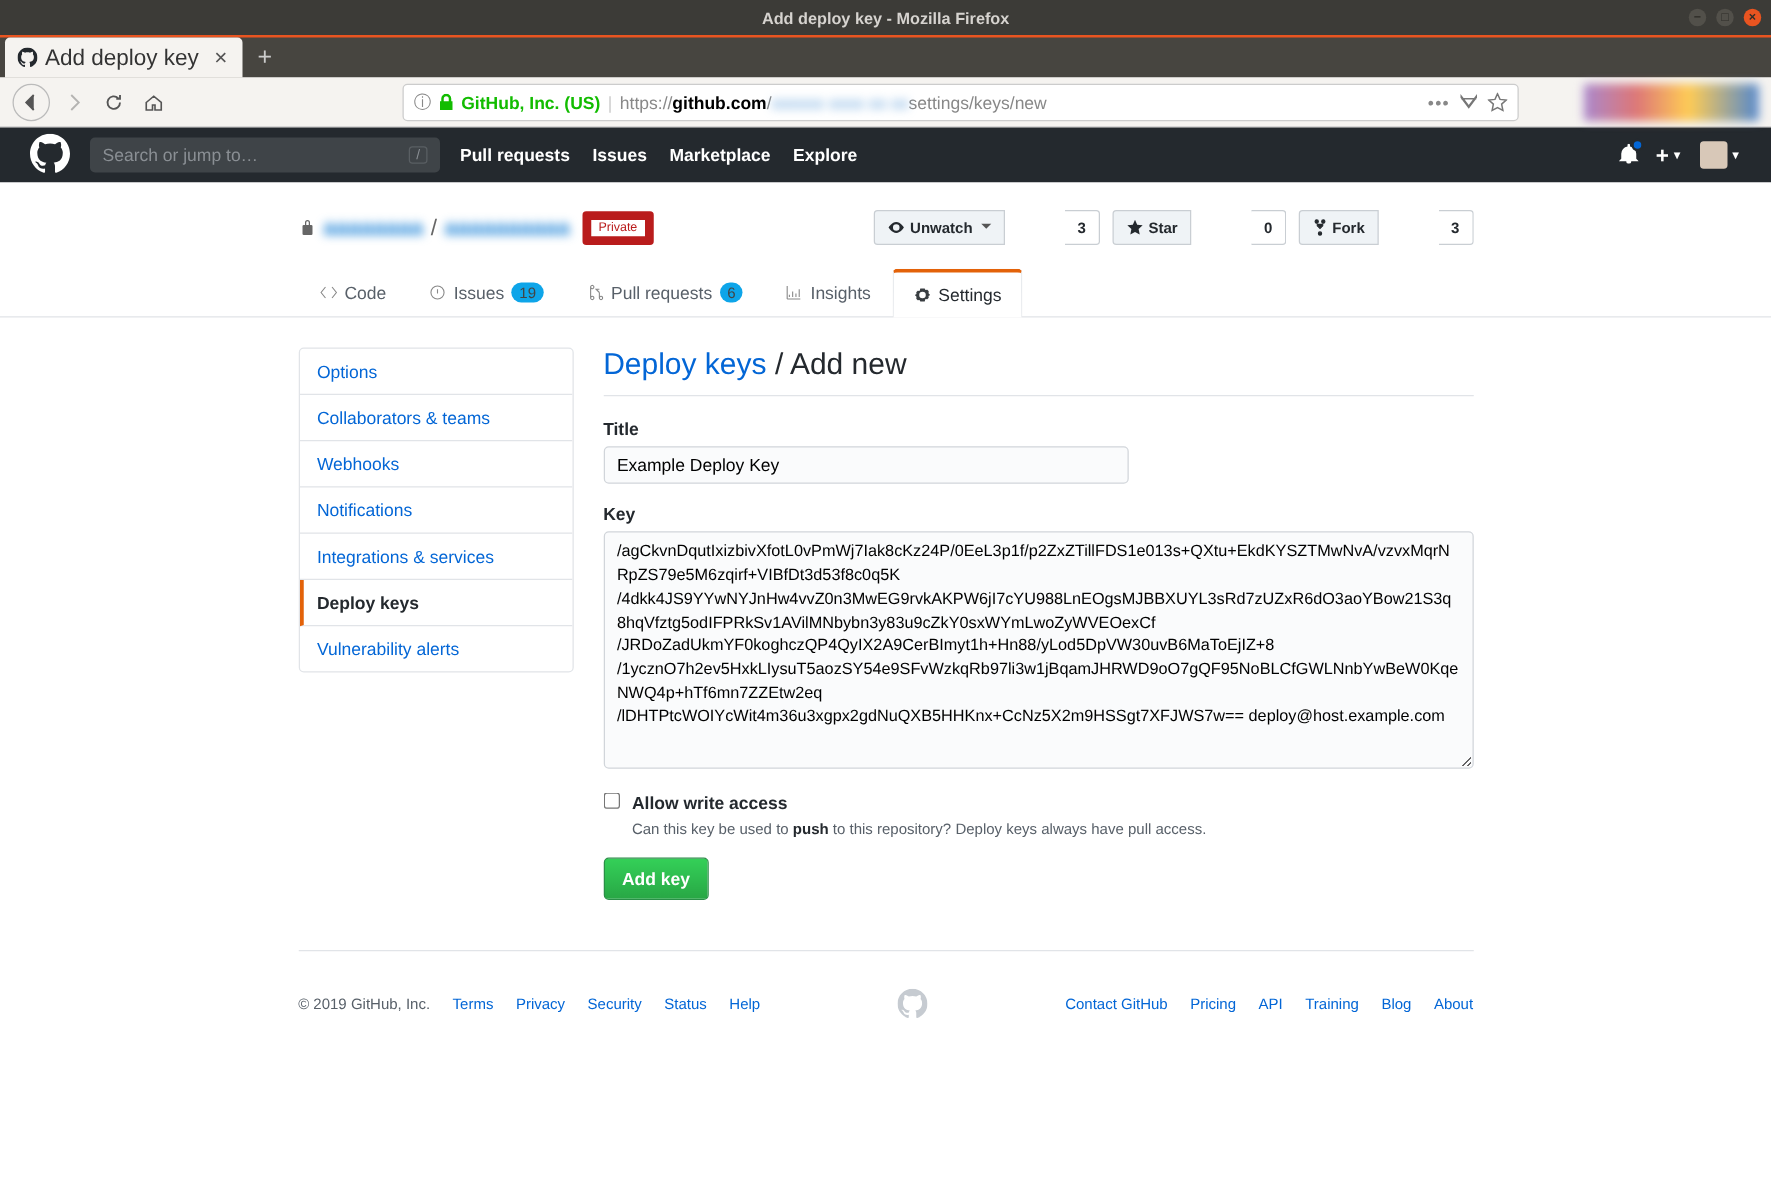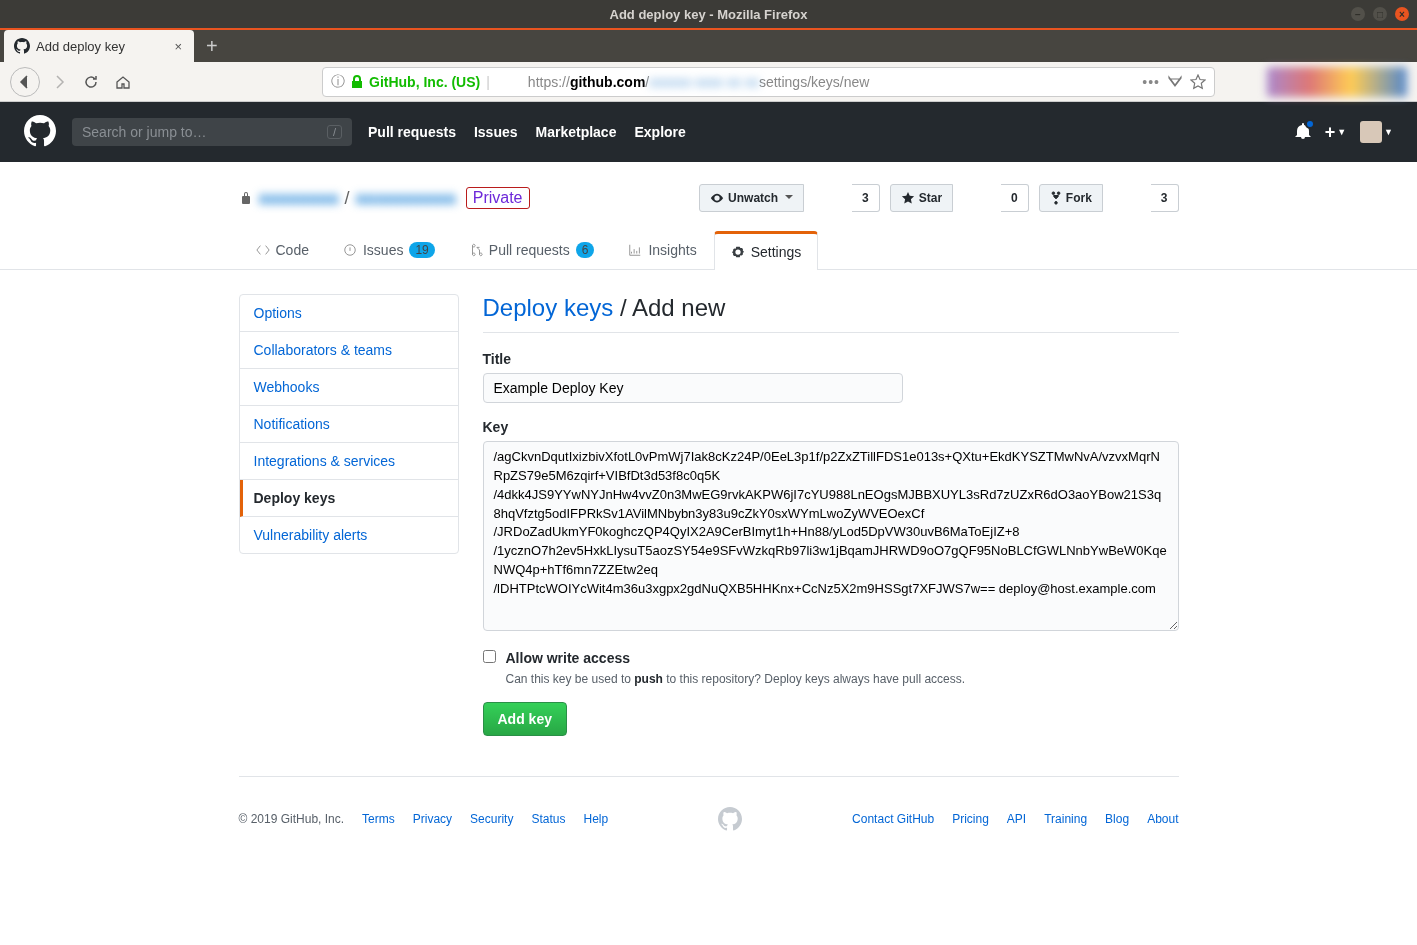--- a/index.html
+++ b/index.html
@@ -6,62 +6,62 @@
   body { font-family: -apple-system, BlinkMacSystemFont, "Segoe UI", Helvetica, Arial, sans-serif; font-size: 14px; color: #24292e; background: #fff; }
   
   
   .titlebar { height: 28px; background: #3c3b37; color: #d6d3cf; display: flex; align-items: center; justify-content: center; font-size: 13px; font-weight: bold; position: relative; }
   .titlebar .window-controls { position: absolute; right: 8px; display: flex; gap: 8px; }
   .titlebar .wbtn { width: 14px; height: 14px; border-radius: 50%; background: #52504a; display:flex; align-items:center; justify-content:center; font-size:10px; color:#2e2d28;}
   .titlebar .wbtn.close { background: #e95420; }
   
   
   .tabbar { height: 34px; background: #474540; display: flex; align-items: flex-end; padding-top: 2px; border-top: 2px solid #e95420; }
-  .tab { background: #f5f3f0; height: 32px; width: 190px; border-top-left-radius: 4px; border-top-right-radius: 4px; display: flex; align-items: center; padding: 0 10px; font-size: 13px; color: #333; margin-left: 4px; gap:6px; }
+  .tab { background: #f5f3f0; height: 32px; width: 190px; border-top-left-radius: 4px; border-top-right-radius: 4px; display: flex; align-items: center; padding: 0 10px; font-size: 18px; color: #333; margin-left: 4px; gap:6px; }
   .tab svg { flex-shrink:0; }
   .tab .tab-title { flex:1; white-space:nowrap; overflow:hidden; text-overflow:ellipsis; }
   .tab .tab-close { color:#555; padding:0 2px; }
   .newtab { color:#ccc; padding:0 12px; font-size:20px; line-height:32px; }
   
   
   .urlrow { height: 40px; background: #f5f3f0; display:flex; align-items:center; padding: 0 10px; gap: 6px; border-bottom:1px solid #ccc; }
   .navbtn { width: 26px; height:26px; display:flex; align-items:center; justify-content:center; color:#666; border-radius:4px; }
   .navbtn.back { border:1px solid #bbb; border-radius:50%; width:30px; height:30px; }
   .navbtn.disabled { opacity:0.4; }
   .urlbox { flex:1; height:30px; background:#fff; border:1px solid #ccc; border-radius:4px; display:flex; align-items:center; padding:0 8px; margin: 0 40px 0 180px; font-size:14px; gap:6px; }
   .urlbox .identity { color:#12bc00; font-weight:600; }
-  .urlbox .urltext { color:#888;margin-left:32px; }
+  .urlbox .urltext { color:#888; }
   .urlbox .urltext b { color:#000; font-weight:600; }
   .urlbox .blur { filter: blur(4px); color:#5a9bd8; }
   .urlbox .spacer { flex:1; }
   .avatars { width:140px; height:30px; filter:blur(4px); background:linear-gradient(90deg,#a8c 0%, #d77 30%, #fc5 60%, #58c 100%); border-radius:3px; margin-left:6px; }
   
   
-  .gh-header { height:60px; background:#24292e; display:flex; align-items:center; padding:0 24px; color:#fff; gap:16px; }
+  .gh-header { height:44px; background:#24292e; display:flex; align-items:center; padding:0 24px; color:#fff; gap:16px; }
   .gh-logo svg { fill:#fff; }
   .gh-search { width:280px; height:28px; background:#3f4448; border-radius:4px; display:flex; align-items:center; padding:0 10px; color:#8a8f94; font-size:14px; }
   .gh-search .slash { border:1px solid #5a5f63; border-radius:3px; padding:0 5px; font-size:11px; margin-left:auto; }
   .gh-nav { display:flex; gap:18px; font-weight:600; font-size:14px; }
   .gh-nav a { color:#fff; text-decoration:none; }
   .gh-right { margin-left:auto; display:flex; align-items:center; gap:14px; }
   .gh-bell { position:relative; }
   .gh-bell .dot { width:10px; height:10px; background:#0366d6; border:2px solid #24292e; border-radius:50%; position:absolute; top:-4px; right:-4px; }
   .gh-plus { display:flex; align-items:center; gap:2px; }
   .gh-avatar { width:22px; height:22px; border-radius:3px; background: #d8c8b8; display:flex; align-items:center; gap:2px; }
   
   
   .container { width: 980px; max-width: 980px; margin: 0 auto; padding: 0 20px; }
   
   
   .repohead { padding-top: 22px; background:#fff; border-bottom:1px solid #e1e4e8; }
   .repohead-inner { display:flex; align-items:center; }
   .repo-title { display:flex; align-items:center; gap:6px; font-size:18px; }
   .repo-title .lock { color:#666; }
   .repo-title .blur2 { filter:blur(4px); color:#2286d8; font-weight:600; }
-  .repo-title .private-label { font-size:16px; border:1px solid #b91c1c; border-radius:3px; padding:1px 6px; color:#6d28d9; margin-left:4px; }
+  .repo-title .private-label { font-size:10px; border:7px solid #b91c1c; border-radius:3px; padding:1px 6px; color:#b91c1c; margin-left:4px; }
   .repo-actions { margin-left:auto; display:flex; gap:10px; }
   .btngrp { display:flex;gap:48px; }
   .btn { background:#eff3f6; border:1px solid #c9ced3; height:28px; padding:0 10px; font-size:12px; font-weight:600; display:flex; align-items:center; gap:4px; color:#24292e; border-radius:3px 0 0 3px; }
   .btn .caret::after { content:""; border:4px solid transparent; border-top-color:#555; display:inline-block; margin-left:3px; vertical-align:middle; }
   .count { background:#fff; border:1px solid #c9ced3; border-left:none; height:28px; padding:0 10px; font-size:12px; font-weight:600; display:flex; align-items:center; border-radius:0 3px 3px 0; }
   
   
   .repotabs { display:flex; margin-top:18px; }
   .repotab { padding:10px 16px; color:#586069; font-size:14px; display:flex; align-items:center; gap:6px; border:1px solid transparent; border-bottom:none; }
   .repotab .counter { background:#0ea5e9; border-radius:10px; padding:1px 6px; font-size:12px; color:#444; }

